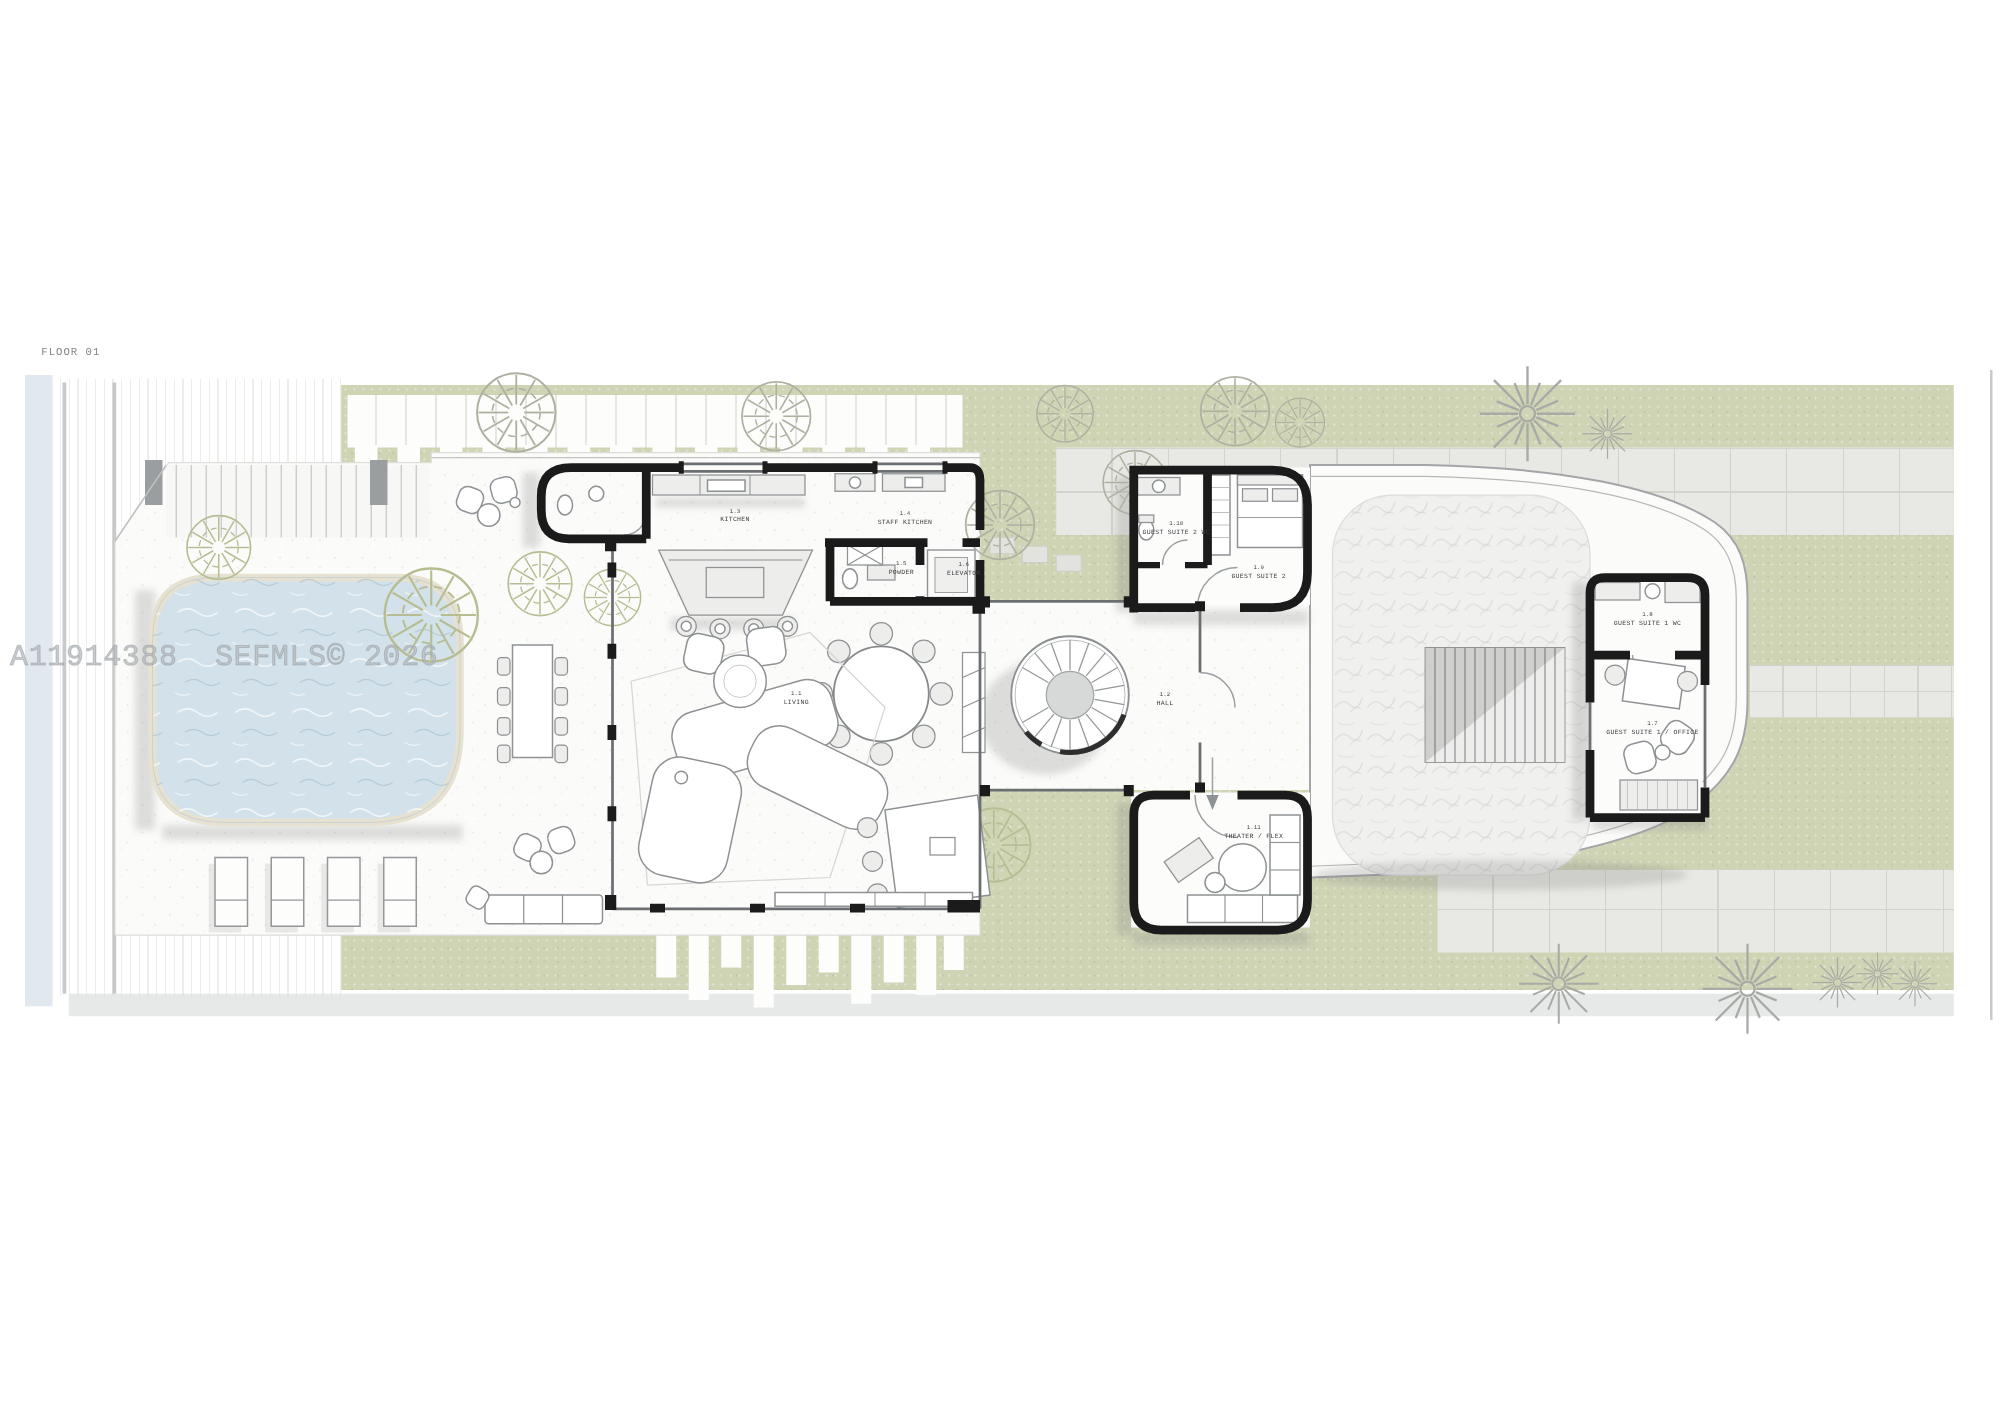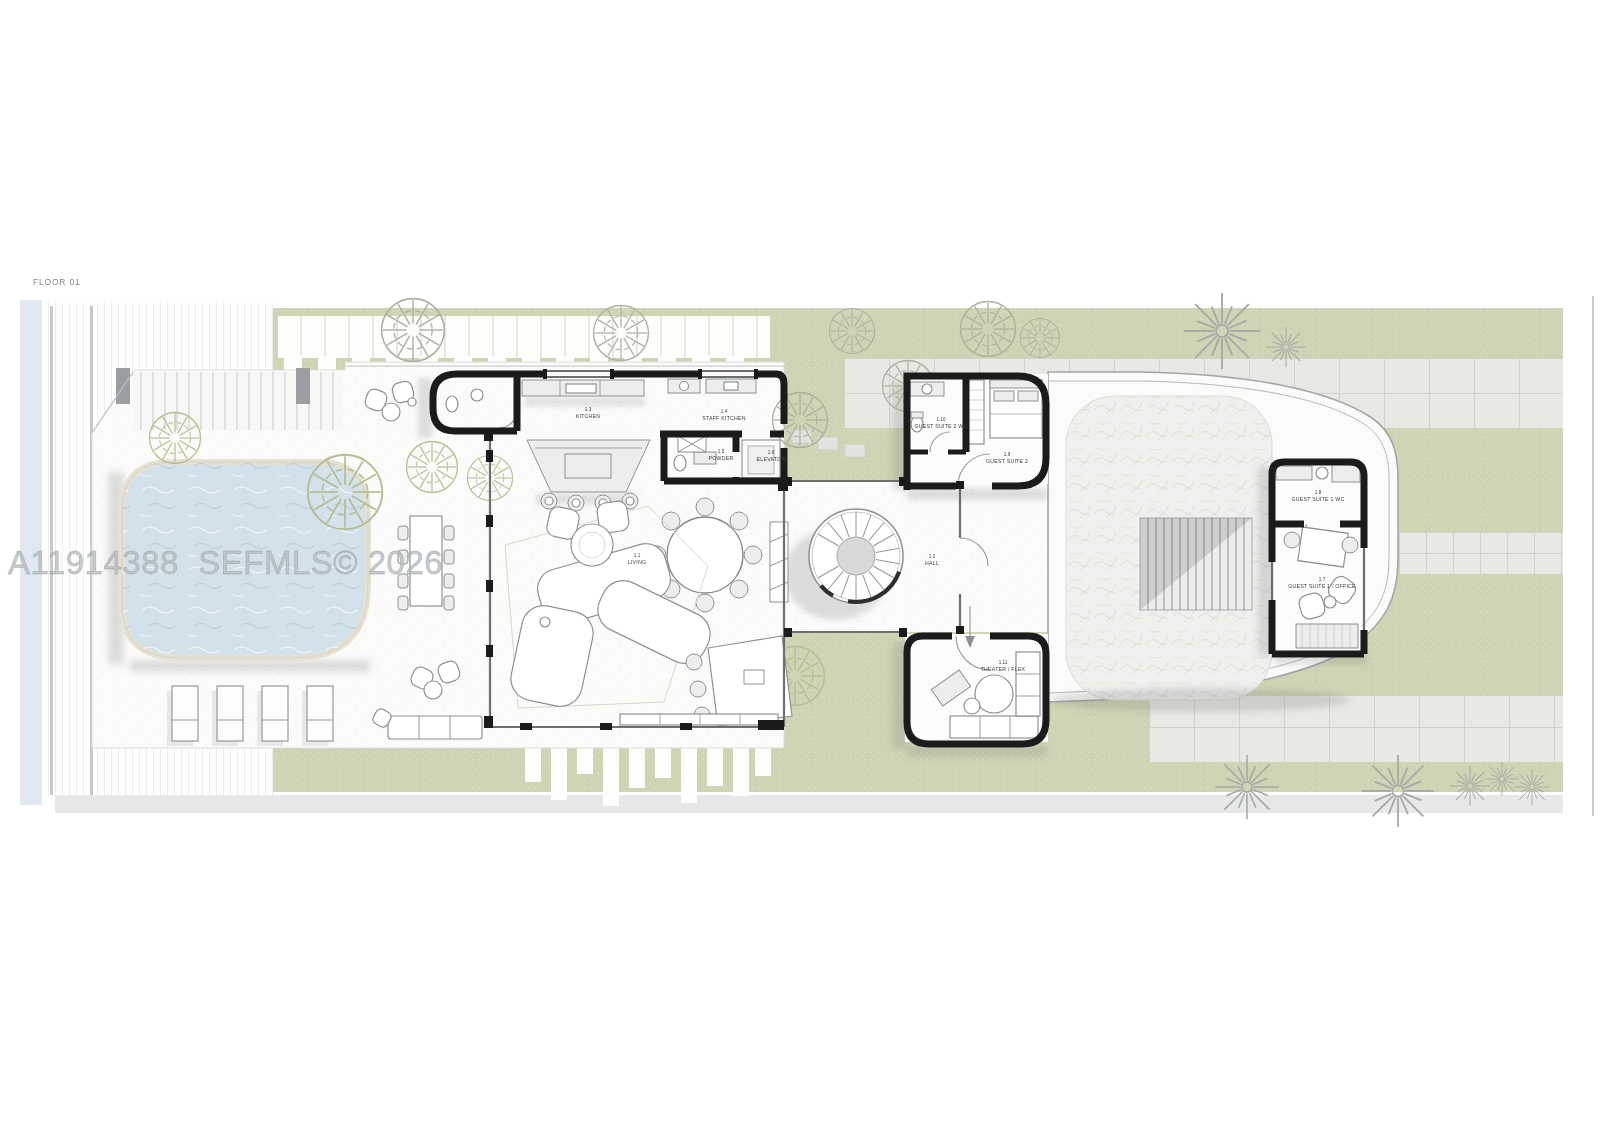--- a/index.html
+++ b/index.html
@@ -1,22 +1,22 @@
 <!DOCTYPE html>
 <html style="--page_bg: #ffffff; --lawn_green: #cfd4b5; --pool_water: #d3e2ea; --pool_coping: #e7e1d0; --wall_black: #1b1b1b; --paver_gray: #e8e9e4; --deck_white: #fbfbf9; --water_strip: #e1e8ef; --label_text: #3c3e40; --watermark_gray: #8d949b;"><head>
 <meta charset="utf-8">
 <style>
   html,body{margin:0;padding:0;background:#fff}
   .canvas{position:relative;width:1600px;height:1136px;background:var(--page_bg,#ffffff);
-    overflow:hidden;font-family:Liberation Sans, sans-serif}
+    overflow:hidden;font-family:Liberation Mono, monospace}
   .canvas *{box-sizing:border-box}
   .abs{position:absolute}
   .floor-label{position:absolute;left:33px;top:277px;font-size:8.5px;letter-spacing:.8px;
     color:#83878a;z-index:40}
-  .watermark{position:absolute;left:8px;top:544px;font-size:33px;letter-spacing:.5px;
+  .watermark{position:absolute;left:8px;top:513px;font-size:24px;letter-spacing:.5px;
     color:rgba(125,133,141,.42);text-shadow:0 0 1px rgba(255,255,255,.65);
     -webkit-text-stroke:.8px rgba(120,128,136,.35);white-space:pre;z-index:50}
   .water-strip{left:20px;top:300px;width:22px;height:505px;background:var(--water_strip,#e1e8ef)}
   .deck-stripes{left:42px;top:303px;width:237px;height:494px;
     background:repeating-linear-gradient(90deg,#ffffff 0 6px,#ededec 6px 7px)}
   .dock-line{width:3px;background:#b9bcbe;opacity:.8}
   .lawn{left:273px;top:308px;width:1290px;height:484px;
     background-color:var(--lawn_green,#cfd4b5);
     background-image:radial-gradient(rgba(255,255,255,.35) .8px,transparent 1px),
       radial-gradient(rgba(120,128,90,.16) .8px,transparent 1px);

